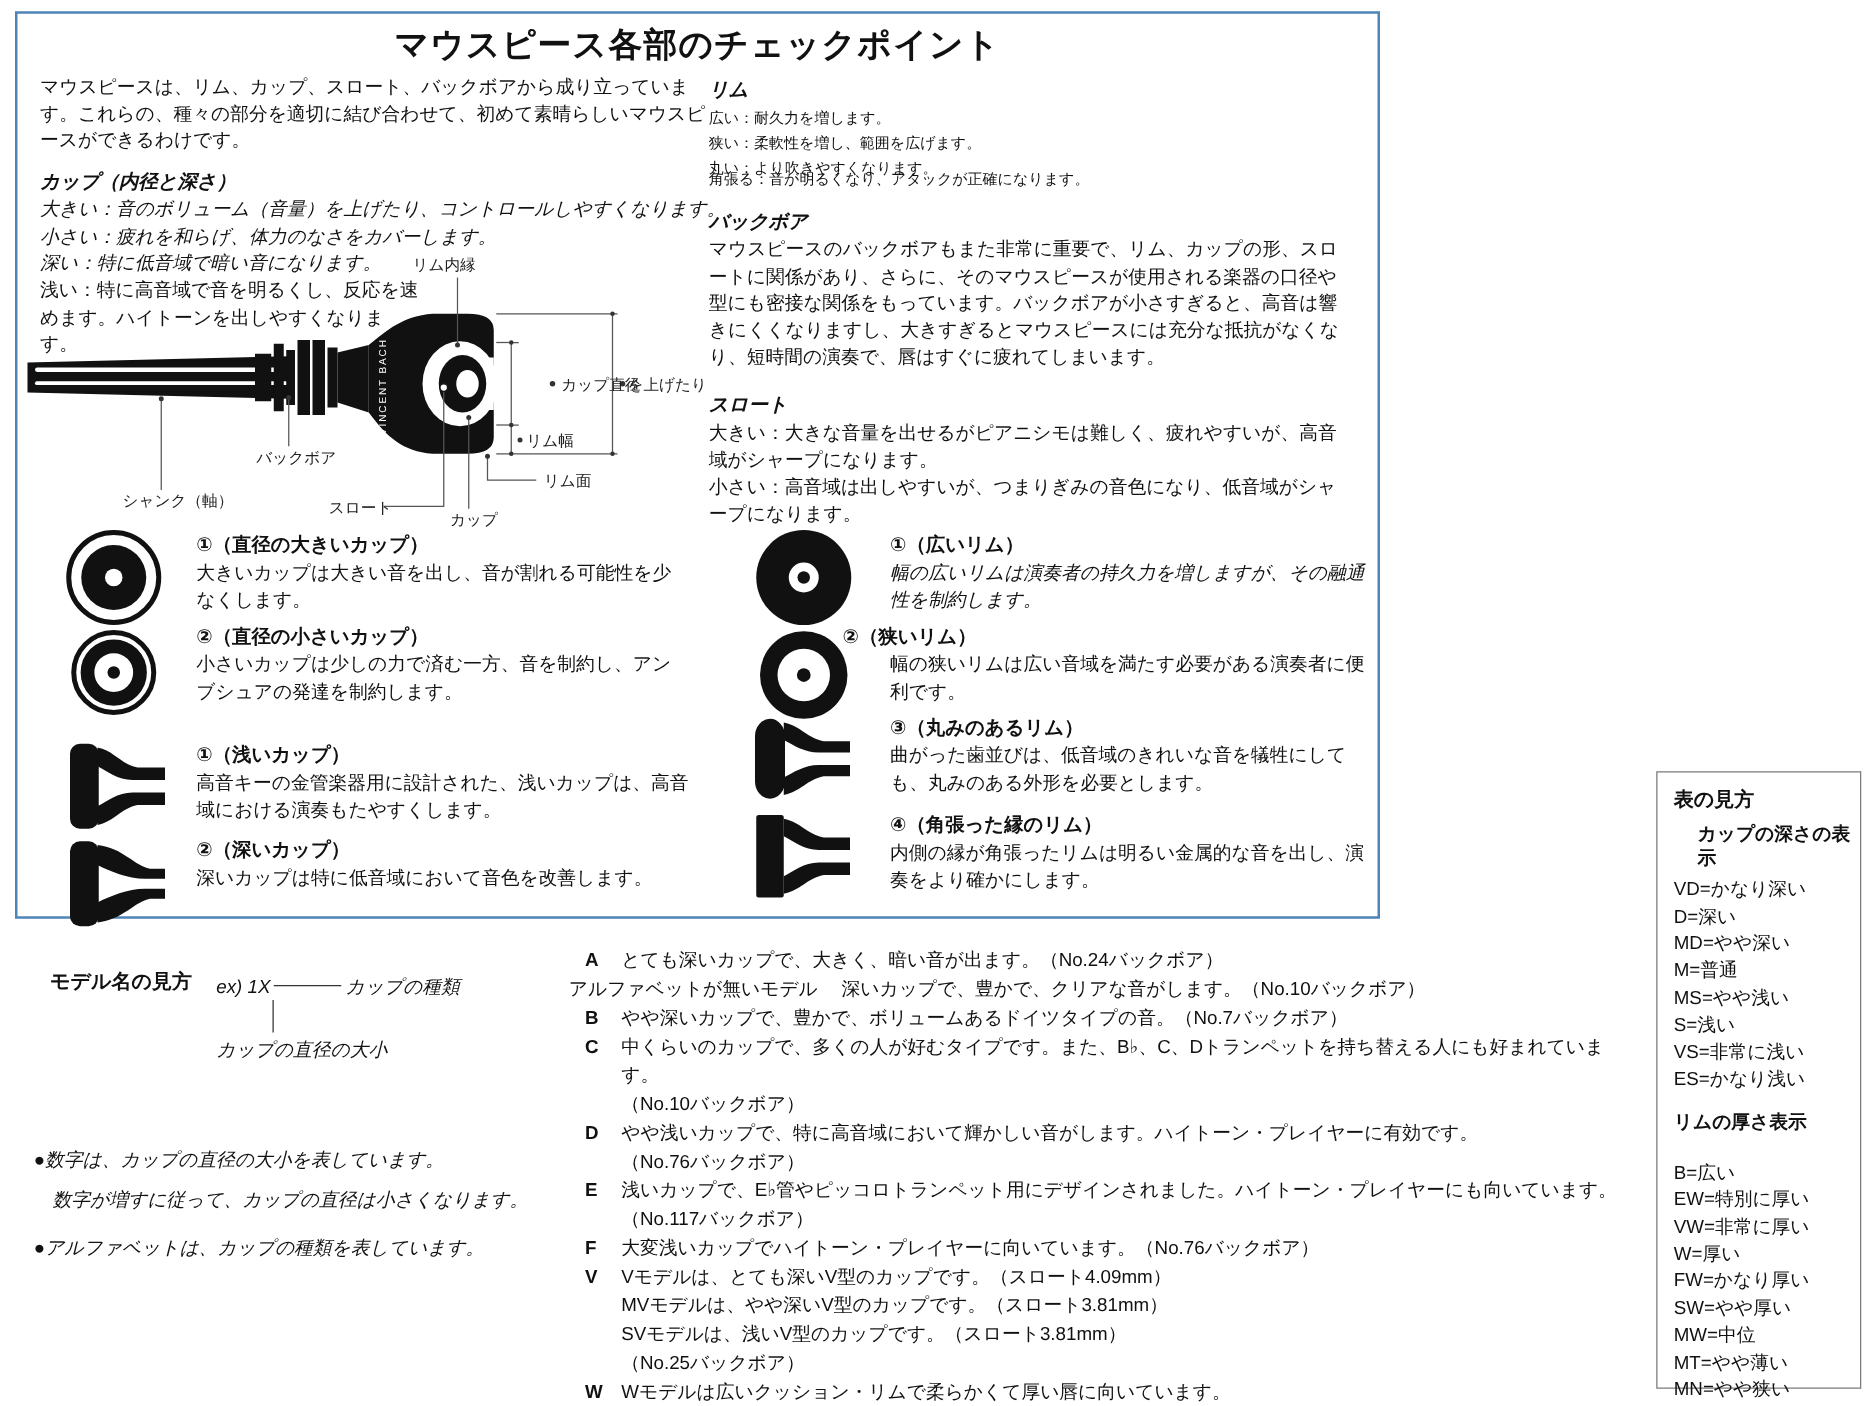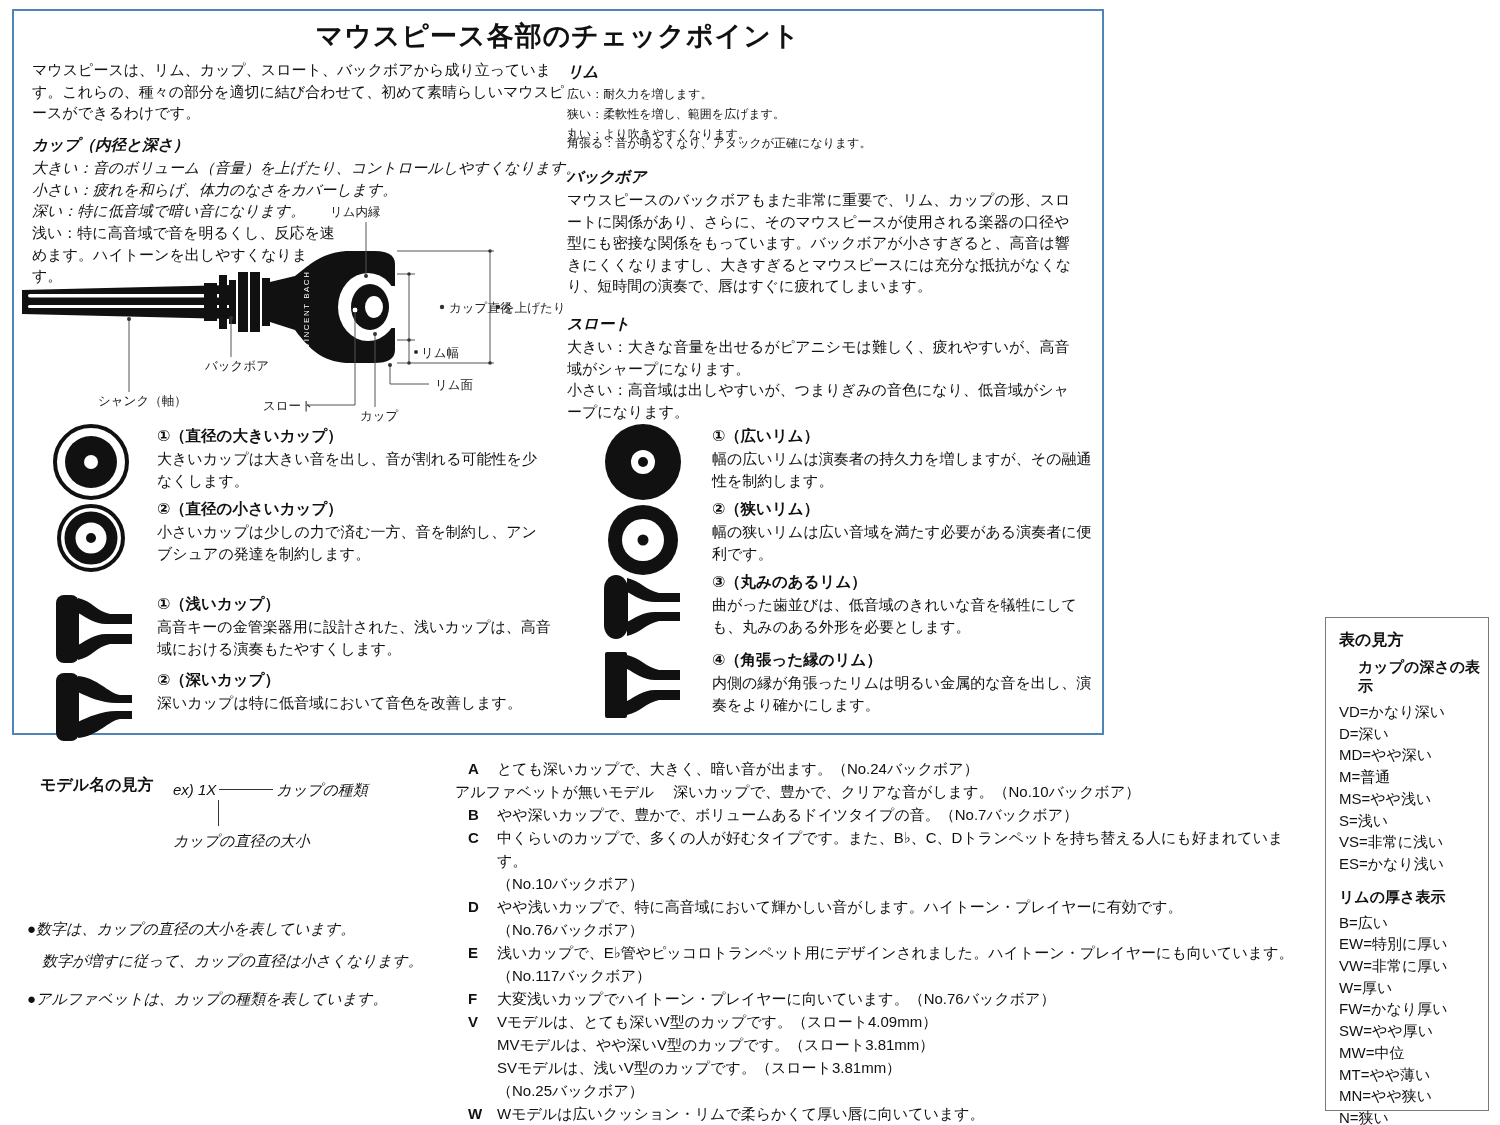--- a/index.html
+++ b/index.html
@@ -161,30 +161,30 @@
     <div class="abs itembody" style="left:143px;top:681px;width:385px;">深いカップは特に低音域において音色を改善します。</div>
 
     <div class="abs" style="left:590px;top:412px;">
       <svg width="78" height="78">
           <circle cx="39" cy="39" r="38" fill="#111"></circle>
           <circle cx="39" cy="39" r="12" fill="#fff"></circle>
           <circle cx="39" cy="39" r="5" fill="#111"></circle>
         </svg>
     </div>
     <div class="abs itemhead" style="left:698px;top:415px;">①（広いリム）</div>
-    <div class="abs itembody" style="left:698px;top:437px;width:390px;">幅の広いリムは演奏者の持久力を増しますが、その融通性を制約します。</div>
+    <div class="abs itembody" style="left:698px;top:437px;width:390px;font-style:italic;">幅の広いリムは演奏者の持久力を増しますが、その融通性を制約します。</div>
 
     <div class="abs" style="left:592px;top:492px;">
       <svg width="74" height="74">
           <circle cx="37" cy="37" r="35" fill="#111"></circle>
           <circle cx="37" cy="37" r="21" fill="#fff"></circle>
           <circle cx="37" cy="37" r="5.5" fill="#111"></circle>
         </svg>
     </div>
-    <div class="abs itemhead" style="left:698px;top:488px;">②（狭いリム）</div>
+    <div class="abs itemhead" style="left:660px;top:488px;">②（狭いリム）</div>
     <div class="abs itembody" style="left:698px;top:510px;width:390px;">幅の狭いリムは広い音域を満たす必要がある演奏者に便利です。</div>
 
     <div class="abs" style="left:588px;top:560px;">
       <svg width="80" height="72" fill="#111">
           <rect x="2" y="4" width="24" height="64" rx="14"></rect>
           <path d="M25,7 C39,10 43,19 57,22 L78,22 L78,31 L53,31 C41,31 33,25 25,21 Z"></path>
           <path d="M25,65 C39,62 43,53 57,50 L78,50 L78,41 L53,41 C41,41 33,47 25,51 Z"></path>
         </svg>
     </div>
     <div class="abs itemhead" style="left:698px;top:561px;">③（丸みのあるリム）</div>
@@ -269,21 +269,21 @@
     <div class="b" style="font-size:16px;margin-bottom:7px;">表の見方</div>
     <div class="b" style="font-size:15px;margin-bottom:5px;margin-left:19px;">カップの深さの表示</div>
     <div class="legitem">VD=かなり深い</div>
     <div class="legitem">D=深い</div>
     <div class="legitem">MD=やや深い</div>
     <div class="legitem">M=普通</div>
     <div class="legitem">MS=やや浅い</div>
     <div class="legitem">S=浅い</div>
     <div class="legitem">VS=非常に浅い</div>
     <div class="legitem">ES=かなり浅い</div>
-    <div class="b" style="font-size:15px;margin:13px 0 5px 0;">リムの厚さ表示</div>
+    <div class="b" style="font-size:15px;margin:13px 0 21px 0;">リムの厚さ表示</div>
     <div class="legitem">B=広い</div>
     <div class="legitem">EW=特別に厚い</div>
     <div class="legitem">VW=非常に厚い</div>
     <div class="legitem">W=厚い</div>
     <div class="legitem">FW=かなり厚い</div>
     <div class="legitem">SW=やや厚い</div>
     <div class="legitem">MW=中位</div>
     <div class="legitem">MT=やや薄い</div>
     <div class="legitem">MN=やや狭い</div>
     <div class="legitem">N=狭い</div>

